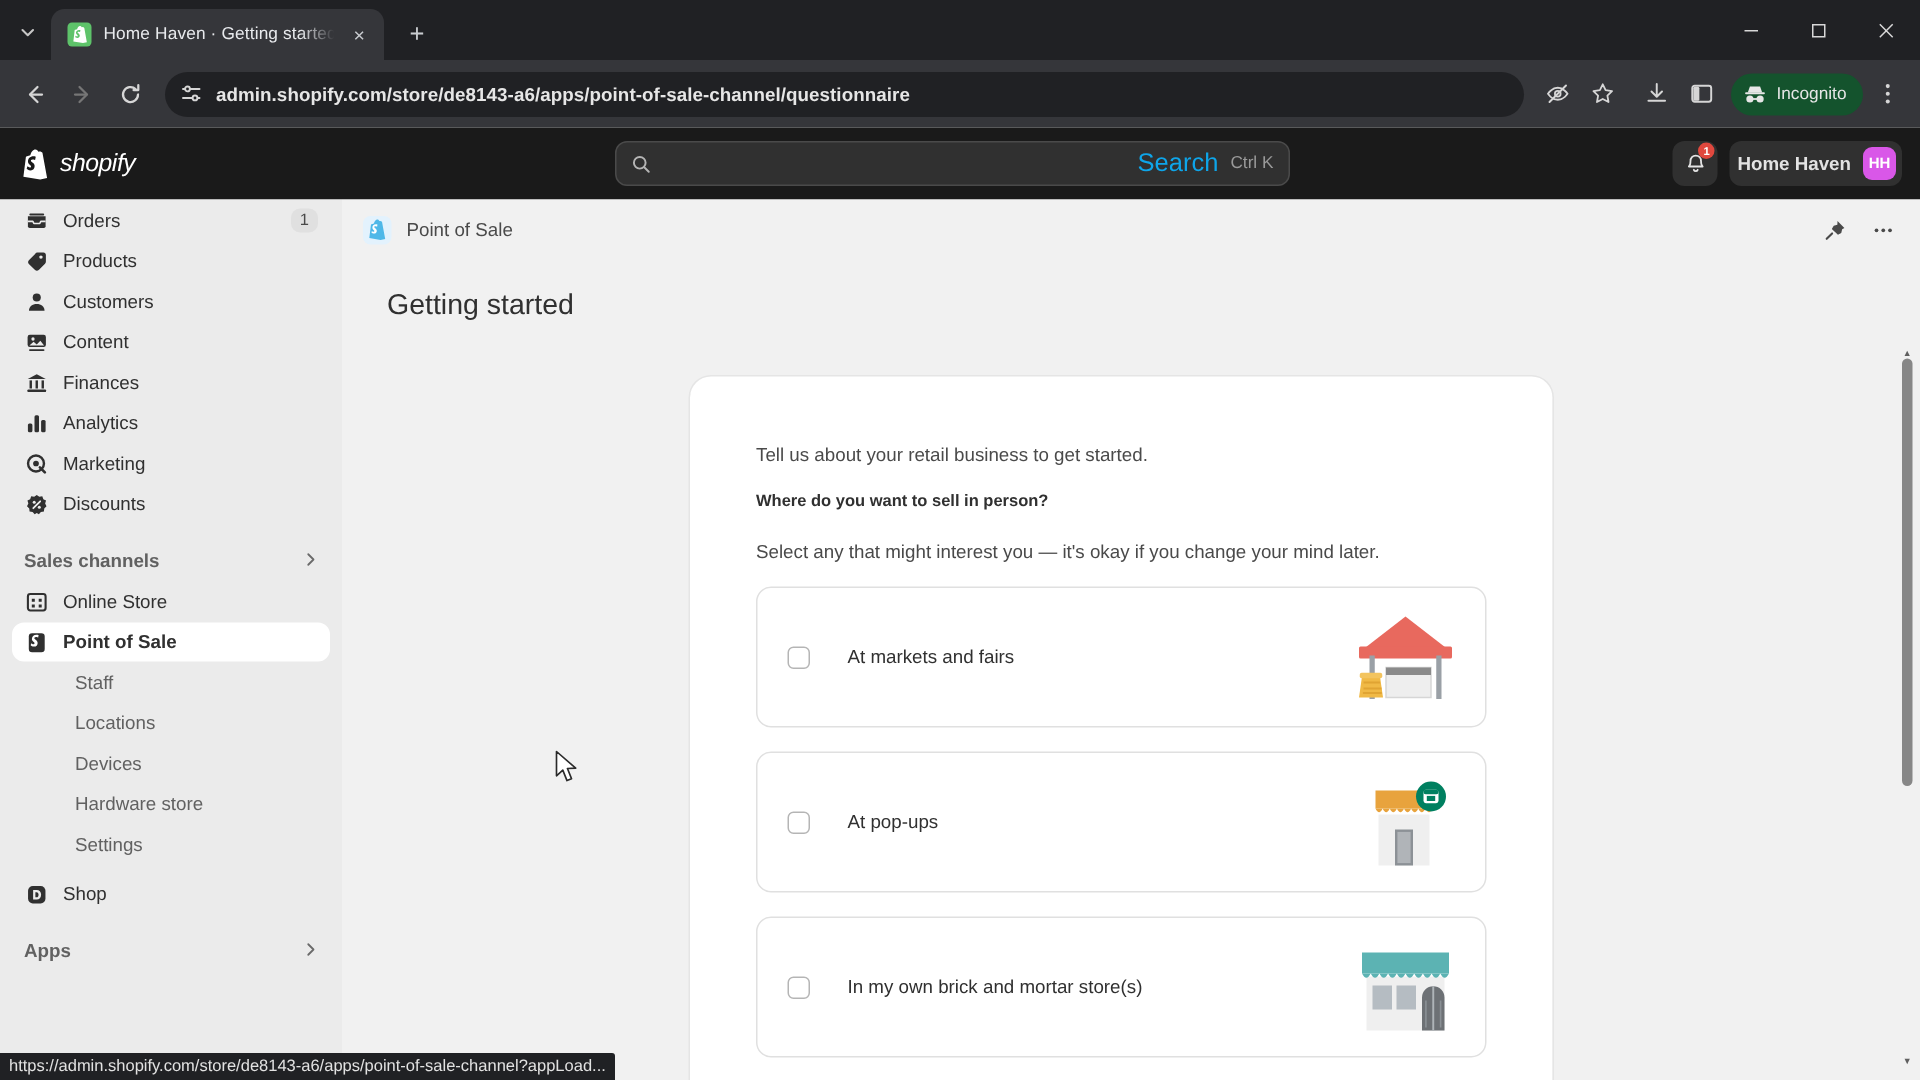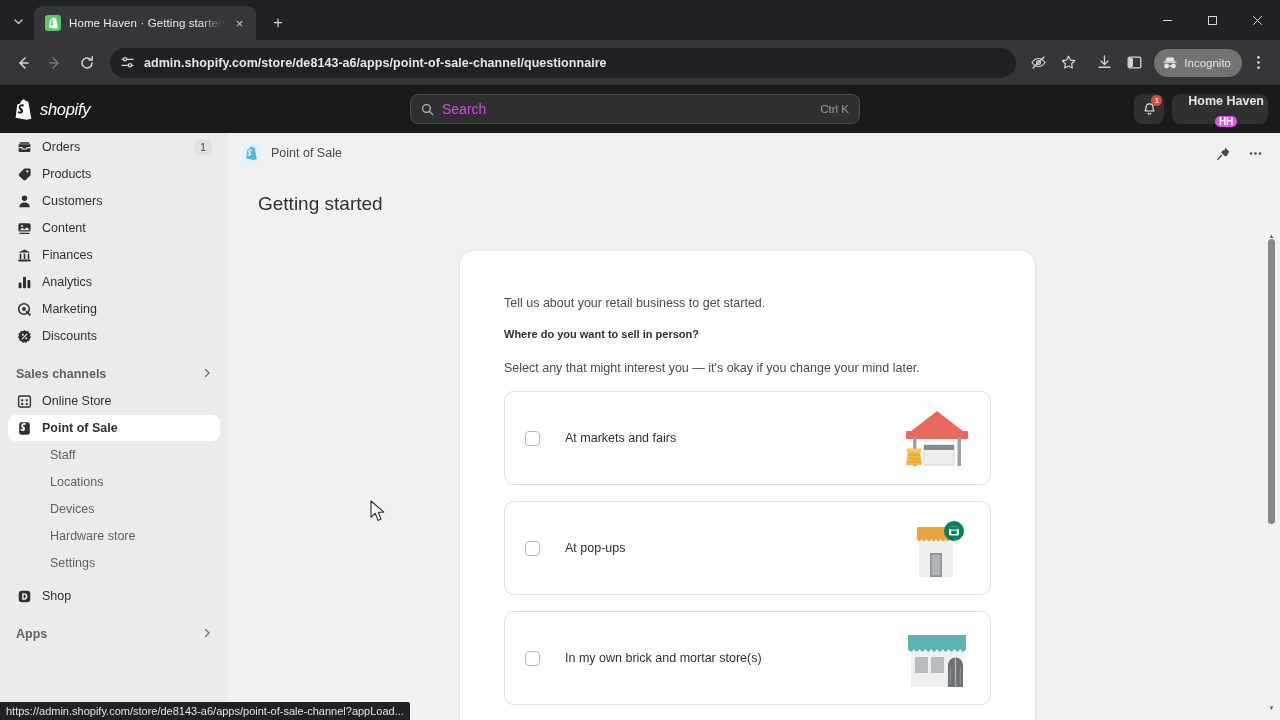--- a/index.html
+++ b/index.html
@@ -77,21 +77,21 @@
   }
   .omni-url {
     color: #e6e6e6; font-size: 12.5px; white-space: nowrap;
     overflow: hidden; text-overflow: ellipsis; letter-spacing: .05px; font-weight: bold;
   }
   .tb-icon {
     width: 28px; height: 28px; display: flex; align-items: center;
     justify-content: center; color: #d6d6d6; flex: 0 0 auto;
   }
   .incognito-chip {
-    height: 28px; background: #737373; border-radius: 14px;
+    height: 28px; background: #14532d; border-radius: 14px;
     display:flex; align-items:center; gap: 6px; padding: 0 11px 0 8px;
     margin-left: 4px; color: #e6e6e6; font-size: 11.5px;
     flex: 0 0 auto;
   }
 
   
   .shopbar {
     height: 48px; background: #1a1a1a;
     display: flex; align-items: center; position: relative;
   }
@@ -105,40 +105,40 @@
   }
   .search-wrap {
     position: absolute; left: 410px; top: 9px;
     width: 450px; height: 30px;
   }
   .search-box {
     width: 100%; height: 100%; background: #303030;
     border: 1px solid #4a4a4a; border-radius: 8px;
     display: flex; align-items: center; padding: 0 10px; gap: 8px;
   }
-  .search-placeholder { color: #d946ef; font-size: 14px; flex: 1; }
+  .search-placeholder { color: #0ea5e9; font-size: 17px; flex: 1; text-align: right; }
   .search-kbd { color: #9a9a9a; font-size: 11.5px; }
   .shopbar-right {
     position: absolute; right: 12px; top: 0; height: 48px;
     display: flex; align-items: center; gap: 8px;
   }
   .bell-btn {
     width: 30px; height: 30px; border-radius: 8px; background: #303030;
     display:flex; align-items:center; justify-content:center;
     position: relative; color: #e3e3e3;
   }
   .bell-badge {
     position: absolute; top: 1px; right: 2px;
     min-width: 11px; height: 11px; border-radius: 6px; background: #e0483e;
     color: #fff; font-size: 7.5px; line-height: 11px; text-align: center;
     padding: 0 2px; font-weight: bold;
   }
   .store-chip {
     height: 30px; background: #303030; border-radius: 8px;
-    display: flex; align-items: center; gap: 8px; padding: 0 4px 0 16px; flex-direction: column;
+    display: flex; align-items: center; gap: 8px; padding: 0 4px 0 5px;
   }
   .store-name { color: #e3e3e3; font-size: 12.5px; font-weight: bold; }
   .store-avatar {
     width: 22px; height: 22px; border-radius: 6px; background: #d957e8;
     color: #fff; font-size: 10px; font-weight: bold;
     display:flex; align-items:center; justify-content:center;
   }
 
   
   .appbody { display: flex; height: 624px; background: #f1f1f1; }

